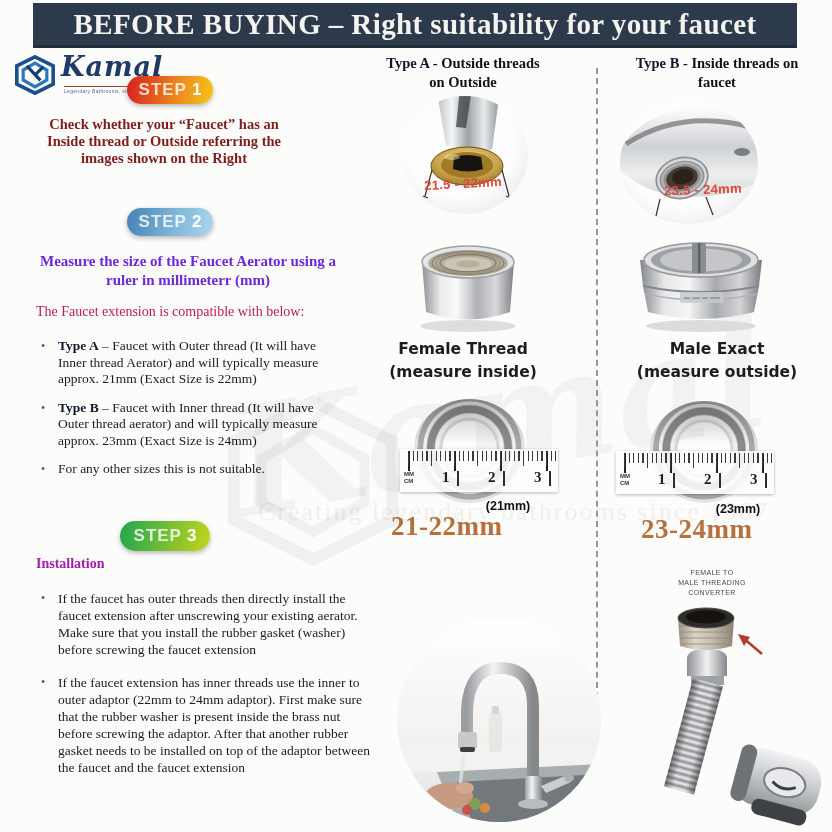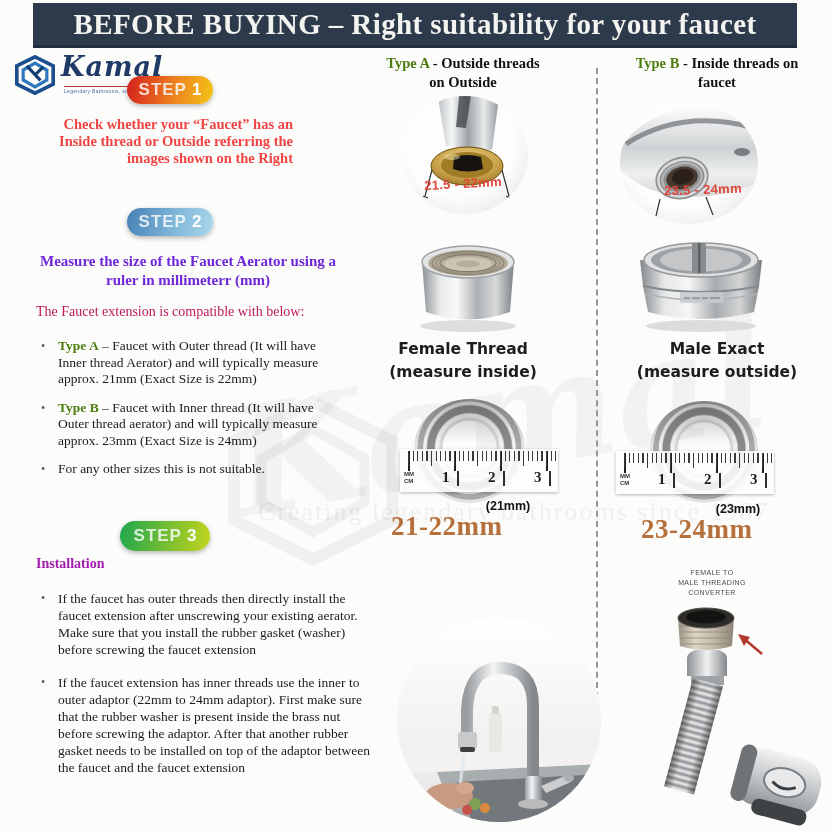--- a/index.html
+++ b/index.html
@@ -23,31 +23,31 @@
   .pill{position:absolute;height:28px;width:86px;border-radius:15px;display:flex;align-items:center;
     justify-content:center;gap:5px;font-family:"Liberation Sans",sans-serif;font-size:17px;
     font-weight:700;box-shadow:0 2px 5px rgba(0,0,0,.28)}
   .pill .w{color:rgba(255,255,255,.8);letter-spacing:1px}
   .pill .n{color:#fff}
   .pill-1{left:127px;top:76px;background:linear-gradient(100deg,#d7281d 5%,#ef8a1e 60%,#f3c517)}
   .pill-2{left:127px;top:208px;background:linear-gradient(100deg,#4b86b8 5%,#7fb6d9 55%,#aad7ec)}
   .pill-3{left:120px;top:521px;width:90px;height:30px;background:linear-gradient(100deg,#28a94c 5%,#8bc32e 65%,#c2d61e)}
 
   
-  .s1-text{position:absolute;left:35px;top:116px;width:258px;text-align:right;font-weight:700;
-    font-size:14.5px;line-height:17px;color:#ef4444}
+  .s1-text{position:absolute;left:35px;top:116px;width:258px;text-align:center;font-weight:700;
+    font-size:14.5px;line-height:17px;color:#7f1d1d}
   .s2-head{position:absolute;left:36px;top:252px;width:304px;text-align:center;font-weight:700;
     font-size:15px;line-height:19px;color:#6d28d9}
   .intro{position:absolute;left:36px;top:304px;font-size:14px;color:#be185d}
   .bullets{position:absolute;left:36px;top:338px;width:302px}
   .install{position:absolute;left:36px;top:590px;width:336px}
   .b{position:relative;padding-left:22px;margin-bottom:12px;font-size:13.5px;line-height:16.5px;color:#1b1b1b}
   .install .b{margin-bottom:16px;line-height:17px}
   .b::before{content:"•";position:absolute;left:5px;top:0;color:#555;font-size:12px}
-  .lbl{color:#4d7c0f;font-weight:700}
+  .lbl{color:#0f172a;font-weight:700}
   .install-head{position:absolute;left:36px;top:556px;font-size:14px;font-weight:700;color:#a21caf}
 
   
   .divider{position:absolute;left:596px;top:68px;height:630px;border-left:2px dashed #979797}
   .colhead{position:absolute;width:170px;text-align:center;font-weight:700;font-size:14.5px;line-height:19px;color:#111}
   .colhead-a{left:378px;top:54px}
   .colhead-b{left:632px;top:54px}
   .photo-circle{position:absolute;border-radius:50%;overflow:hidden;
     background:radial-gradient(circle at 45% 38%,#fdfdfd 0 55%,#ececec 80%,#e2e2e2)}
   .pc-a{left:402px;top:96px;width:126px;height:118px}

